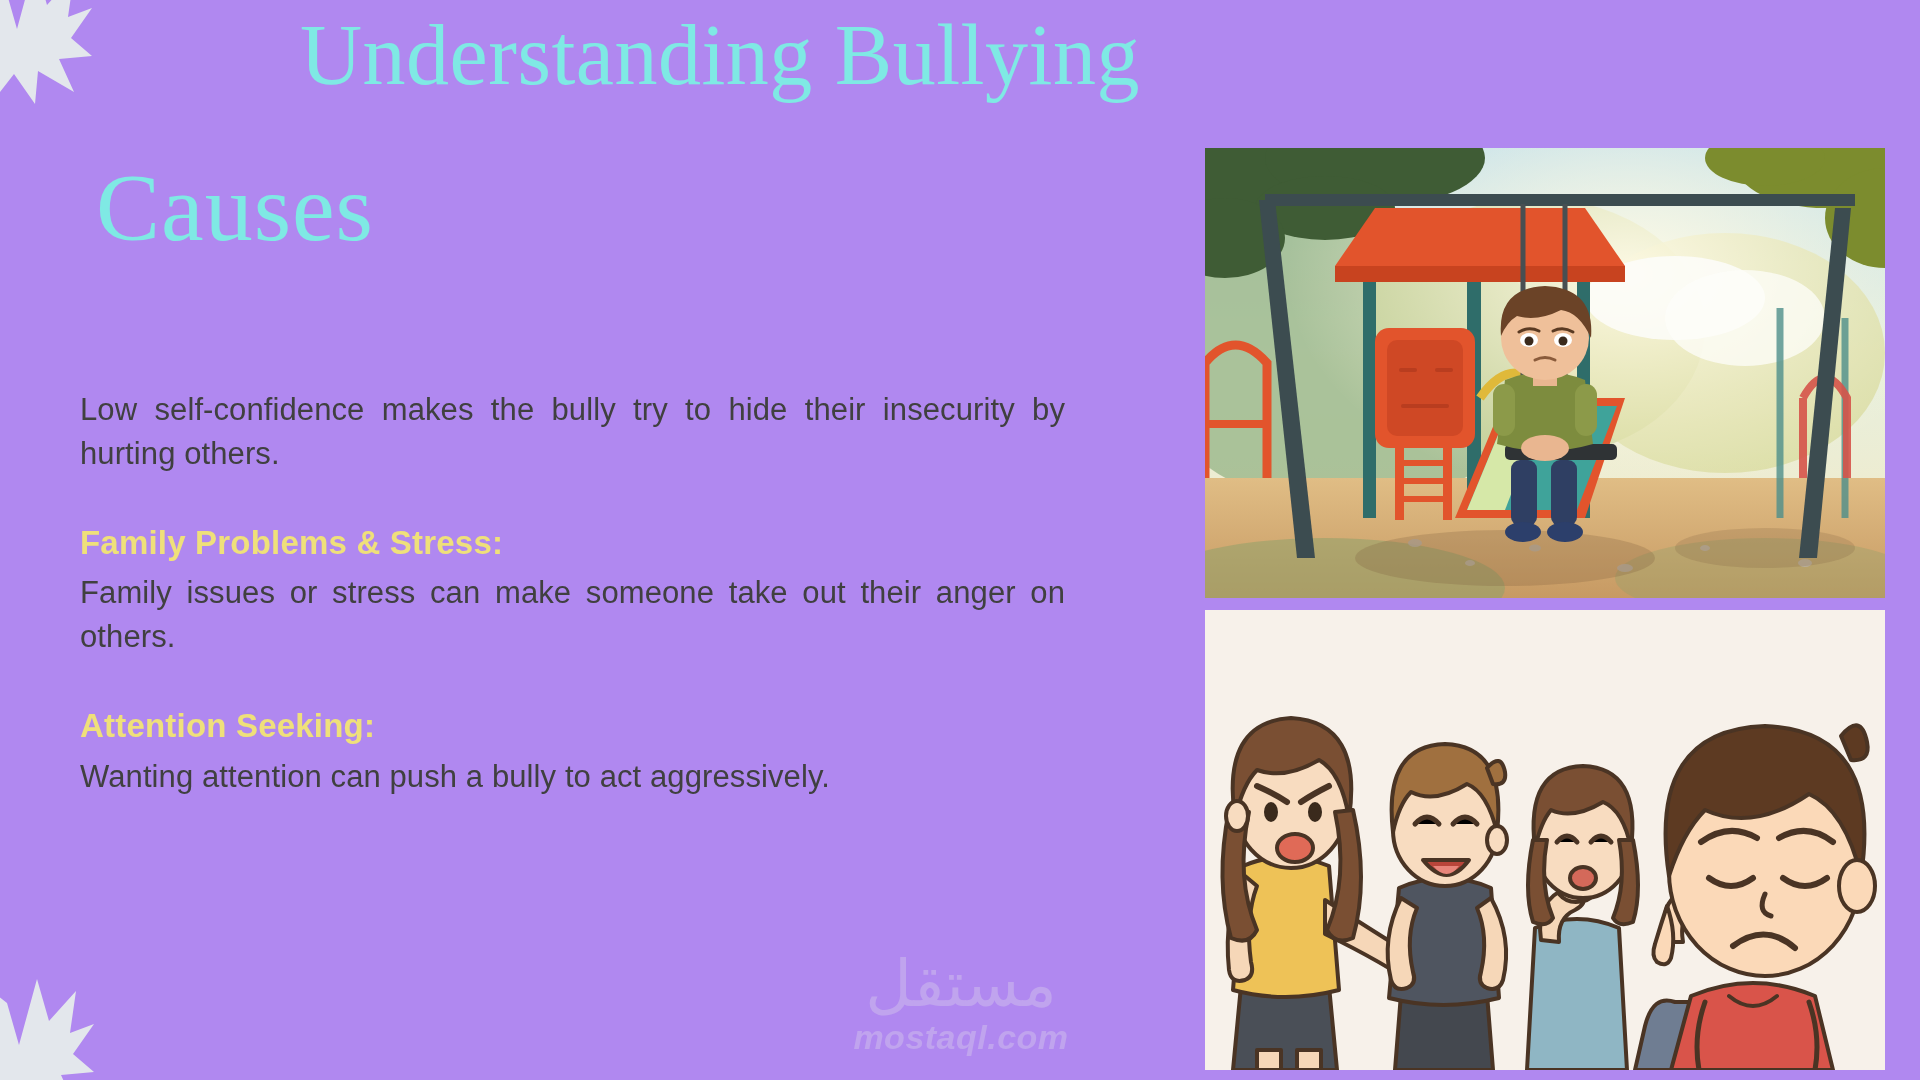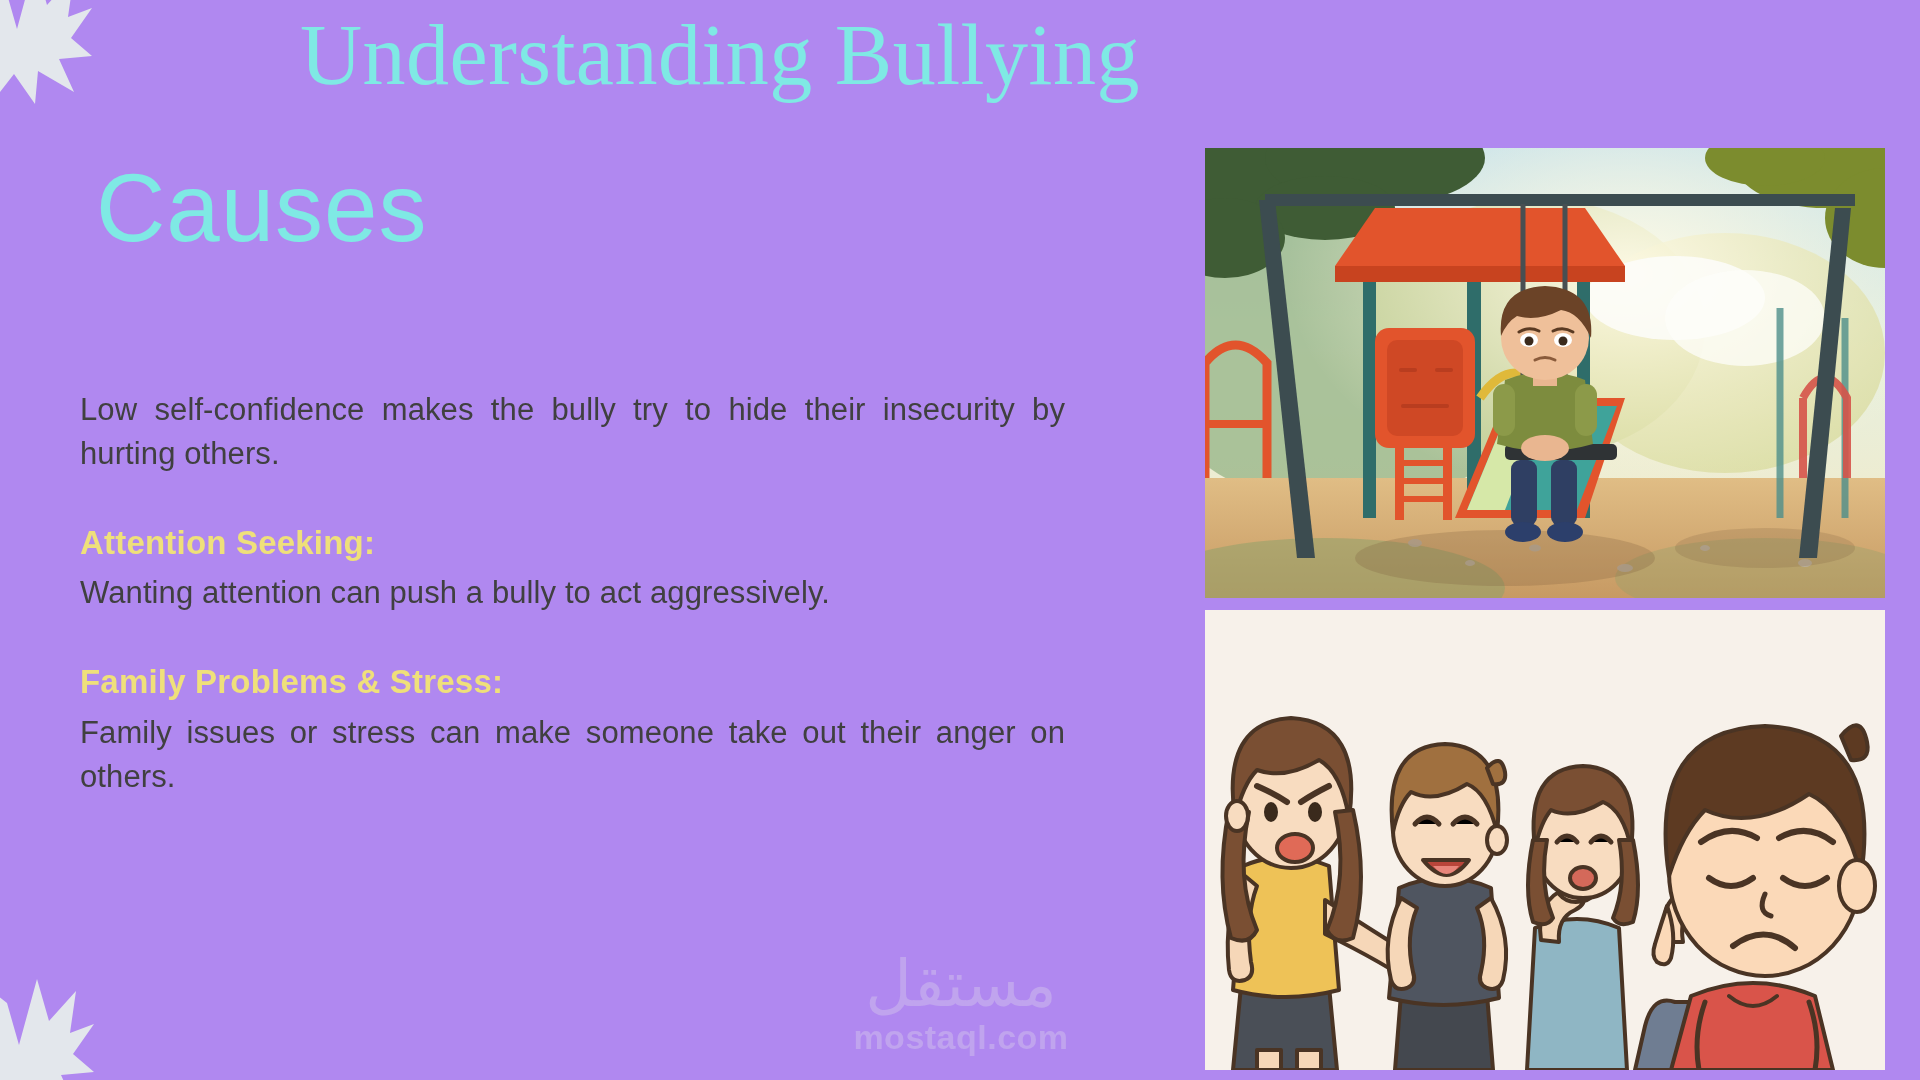--- a/index.html
+++ b/index.html
@@ -37,21 +37,21 @@
     font-size: 86px;
     line-height: 1.05;
     color: #7fe9e4;
     letter-spacing: 0.5px;
     white-space: nowrap;
   }
   #section-heading {
     position: absolute;
     top: 160px;
     left: 96px;
-    font-family: Liberation Sans, sans-serif;
+    font-family: Liberation Serif, serif;
     font-size: 96px;
     line-height: 1;
     color: #7fe9e4;
     letter-spacing: 1px;
   }
 
   
   #body-col {
     position: absolute;
     top: 388px;
@@ -96,20 +96,21 @@
     font-family: "DejaVu Sans", sans-serif;
     direction: rtl;
     letter-spacing: 1px;
   }
   #watermark .wm-en {
     font-size: 34px;
     line-height: 1.15;
     font-weight: bold;
     margin-top: 2px;
     letter-spacing: 0.5px;
+    font-style: italic;
   }
 
   
   .photo {
     position: absolute;
     overflow: hidden;
   }
   #photo-playground {
     left: 1205px;
     top: 148px;
@@ -142,27 +143,27 @@
 
   <div id="section-heading">Causes</div>
 
   <div id="body-col">
 
     <div class="point">
       <p class="point-body">Low self-confidence makes the bully try to hide their insecurity by hurting others.</p>
     </div>
 
     <div class="point">
+      <p class="point-title">Family Problems &amp; Stress:</p>
+      <p class="point-body"> Family issues or stress can make someone take out their anger on others.</p>
+    </div>
+
+    <div class="point">
       <p class="point-title">Attention Seeking:</p>
       <p class="point-body nojustify"> Wanting attention can push a bully to act aggressively.</p>
-    </div>
-
-    <div class="point">
-      <p class="point-title">Family Problems &amp; Stress:</p>
-      <p class="point-body"> Family issues or stress can make someone take out their anger on others.</p>
     </div>
 
   </div>
 
   <div id="watermark">
     <div class="wm-ar">مستقل</div>
     <div class="wm-en">mostaql.com</div>
   </div>
 
   <div class="photo" id="photo-playground">

